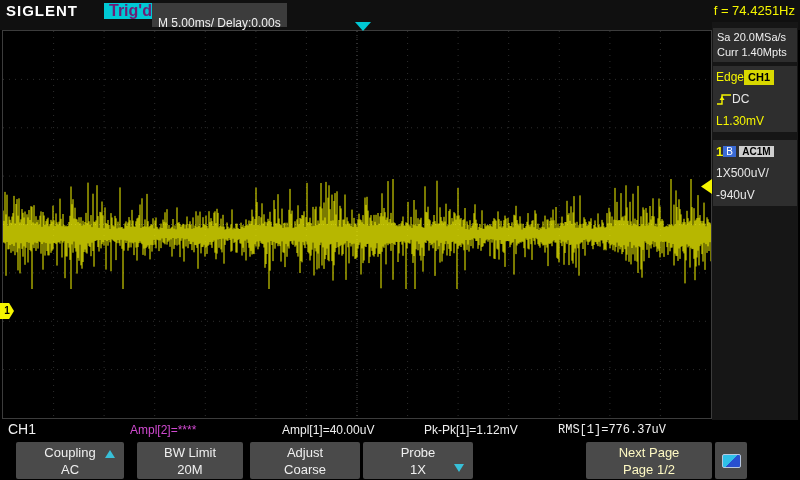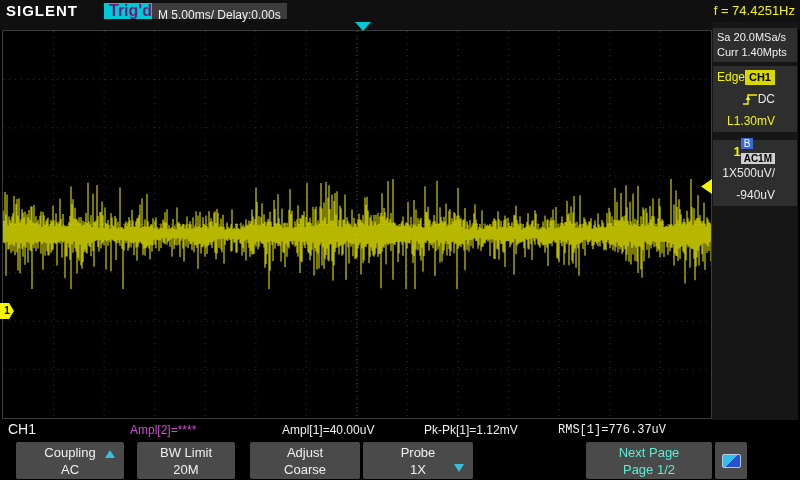--- a/index.html
+++ b/index.html
@@ -6,21 +6,21 @@
   html,body { width:800px; height:480px; background:#000; overflow:hidden; }
   body { font-family:"Liberation Sans", sans-serif; position:relative; color:#e8e8e8; }
 
   .abs { position:absolute; }
 
   
   #topbar { left:0; top:0; width:800px; height:30px; background:#101010; }
   .brand { left:6px; top:2px; font-size:15px; font-weight:bold; letter-spacing:1px; color:#fff; }
   .trig-chip { left:104px; top:3px; height:16px; line-height:16px; padding:0 5px;
                background:#00c8d4; color:#701a75; font-size:16px; font-weight:bold; }
-  .tb-chip { left:152px; top:3px; height:16px; line-height:16px; padding:4px 6px;
+  .tb-chip { left:152px; top:3px; height:16px; line-height:16px; padding:12px 6px;
              background:#3c3c3c; color:#f0f0f0; font-size:12px; }
   .freq { right:5px; top:3px; font-size:13px; color:#f5f500; }
 
   
   #plot { left:2px; top:30px; width:710px; height:389px; border:1px solid #3c3c3c; background:#000; }
 
   .trig-pos-marker { left:355px; top:22px; width:0; height:0;
      border-left:8px solid transparent; border-right:8px solid transparent;
      border-top:9px solid #00c8d4; }
   .ch-marker { left:0; top:303px; width:14px; height:16px; background:#f5f500;
@@ -29,46 +29,46 @@
   .trig-lvl-marker { left:701px; top:179px; width:11px; height:15px; background:#f5f500;
      clip-path:polygon(100% 0,100% 100%,0 50%); }
 
   
   #rpanel { left:712px; top:22px; width:86px; height:398px; background:#161616; }
   .pbox { position:absolute; left:1px; width:84px; background:#2e2e2e; }
   .pbox.acq { top:6px; padding:2px 4px; }
   .pbox.trig { top:44px; }
   .pbox.chan { top:118px; }
   .pline { font-size:11px; color:#f0f0f0; line-height:15px; white-space:nowrap; }
-  .prow { display:flex; justify-content:flex-end; align-items:center;
-          height:22px; padding:0 22px; font-size:12px; }
+  .prow { display:flex; justify-content:flex-start; align-items:center;
+          height:22px; padding:0 3px; font-size:12px; }
   .yel { color:#f5f500; }
   .badge-ch { background:#d8d800; color:#000; font-size:11px; font-weight:bold;
               height:15px; line-height:15px; padding:0 4px; }
   .badge-b { background:#3a6ad4; color:#fff; font-size:10px; height:14px; line-height:14px; padding:0 3px; }
   .badge-ac { background:#cfcfcf; color:#000; font-size:10px; font-weight:bold;
               height:14px; line-height:14px; padding:0 3px; }
   .chnum { font-size:13px; font-weight:bold; color:#f5f500; }
 
   
   #measbar { left:0; top:419px; width:712px; height:22px; background:#000; }
   .meas-ch { left:8px; top:2px; font-size:14px; color:#f0f0f0; }
   .meas { top:4px; font-size:12px; }
   .m0 { left:130px; } .m1 { left:282px; } .m2 { left:424px; } .m3 { left:558px;font-family:Liberation Mono, monospace; }
 
   
   #menubar { left:0; top:441px; width:800px; height:39px; background:#000; }
   .softkey { position:absolute; top:1px; height:37px; background:#4a4a4a; border-radius:2px;
              display:flex; flex-direction:column; align-items:center; justify-content:center;
              font-size:13px; line-height:17px; color:#f0f0f0; cursor:pointer; }
   .sk0 { left:16px;  width:108px; }
-  .sk1 { left:137px; width:98px; }
+  .sk1 { left:137px; width:106px; }
   .sk2 { left:250px; width:110px; }
   .sk3 { left:363px; width:110px; }
-  .sk4 { left:586px; width:126px; color:#5eead4; }
+  .sk4 { left:586px; width:126px; color:#fef9c3; }
   .sk5 { left:715px; width:32px; }
   .arrow-up { position:absolute; right:9px; top:8px; width:0; height:0;
      border-left:5px solid transparent; border-right:5px solid transparent;
      border-bottom:8px solid #38c0d8; }
   .arrow-down { position:absolute; right:9px; bottom:7px; width:0; height:0;
      border-left:5px solid transparent; border-right:5px solid transparent;
      border-top:8px solid #38c0d8; }
   .screen-icon { width:19px; height:14px; border:1px solid #b8c8e0; border-radius:2px;
      background:linear-gradient(135deg,#30c0e8 50%,#2850d0 50%); }
 </style>

